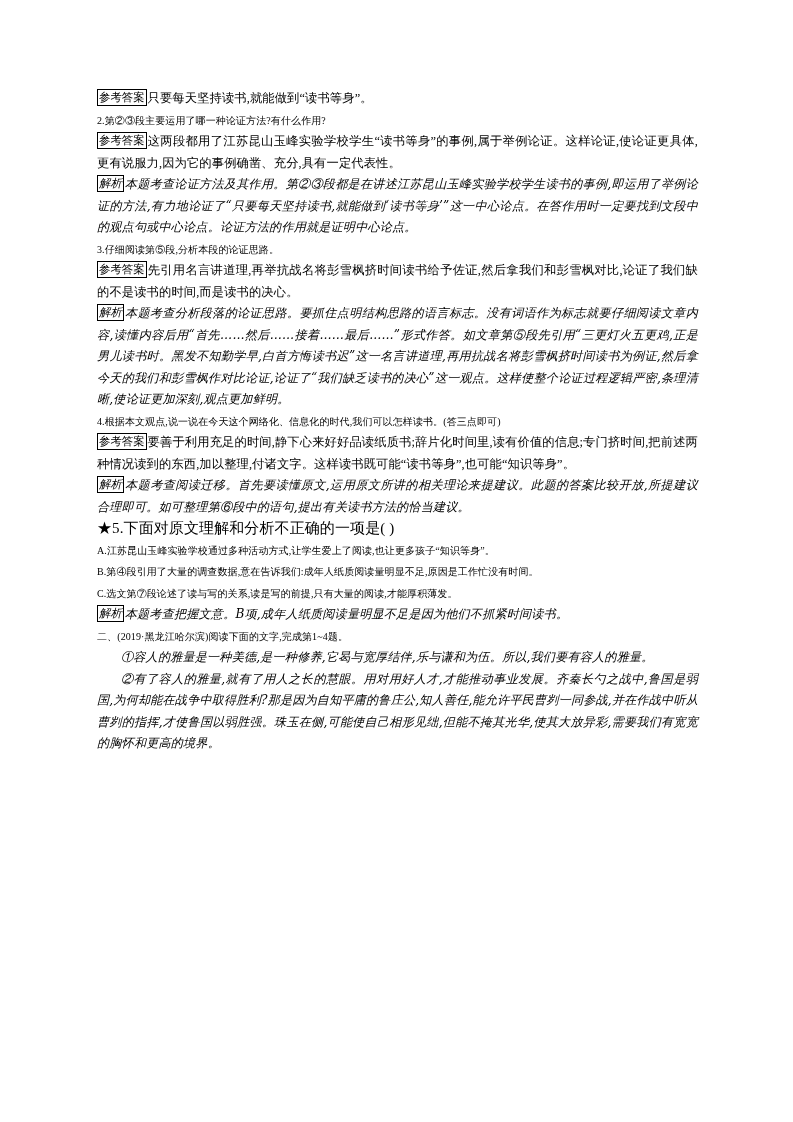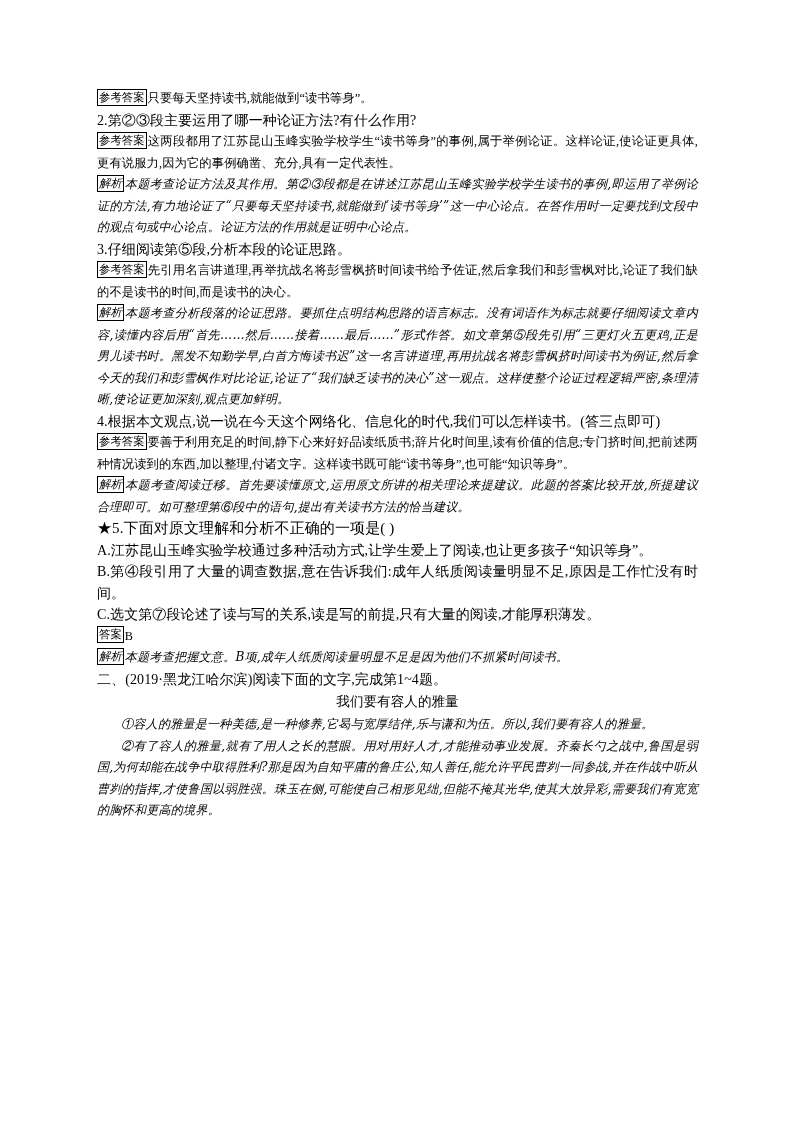--- a/index.html
+++ b/index.html
@@ -49,21 +49,21 @@
   }
   
   .hand {
     font-family: "DejaVu Serif", serif;
     font-style: italic;
     font-size: 12.1px;
     line-height: 21.5px;
     letter-spacing: 0.2px;
   }
   .q {
-    font-size: 14px;
+    font-size: 10px;
     line-height: 21.5px;
   }
   .center {
     text-align: center;
     font-size: 13.6px;
     line-height: 24px;
     margin-top: 2px;
     margin-bottom: 1px;
   }
   .indent {
@@ -112,29 +112,25 @@
     <div class="line blk hand">
       <span class="tag">解析</span><span>本题考查阅读迁移。首先要读懂原文,运用原文所讲的相关理论来提建议。此题的答案比较开放,所提建议合理即可。如可整理第⑥段中的语句,提出有关读书方法的恰当建议。</span>
     </div>
 
     <div class="line blk star">★5.下面对原文理解和分析不正确的一项是(    )</div>
 
     <div class="line blk q">A.江苏昆山玉峰实验学校通过多种活动方式,让学生爱上了阅读,也让更多孩子“知识等身”。</div>
     <div class="line blk q">B.第④段引用了大量的调查数据,意在告诉我们:成年人纸质阅读量明显不足,原因是工作忙没有时间。</div>
     <div class="line blk q">C.选文第⑦段论述了读与写的关系,读是写的前提,只有大量的阅读,才能厚积薄发。</div>
 
-    <div class="line blk">
-      <span class="tag">答案</span><span>B</span>
-    </div>
 
     <div class="line blk hand">
       <span class="tag">解析</span><span>本题考查把握文意。B项,成年人纸质阅读量明显不足是因为他们不抓紧时间读书。</span>
     </div>
 
     <div class="line blk q">二、(2019·黑龙江哈尔滨)阅读下面的文字,完成第1~4题。</div>
 
-    <div class="center blk">我们要有容人的雅量</div>
 
     <div class="line blk hand indent">①容人的雅量是一种美德,是一种修养,它曷与宽厚结伴,乐与谦和为伍。所以,我们要有容人的雅量。</div>
     <div class="line blk hand indent">②有了容人的雅量,就有了用人之长的慧眼。用对用好人才,才能推动事业发展。齐秦长勺之战中,鲁国是弱国,为何却能在战争中取得胜利?那是因为自知平庸的鲁庄公,知人善任,能允许平民曹刿一同参战,并在作战中听从曹刿的指挥,才使鲁国以弱胜强。珠玉在侧,可能使自己相形见绌,但能不掩其光华,使其大放异彩,需要我们有宽宽的胸怀和更高的境界。</div>
 
   </div>
 </div>
 
 </body></html>

